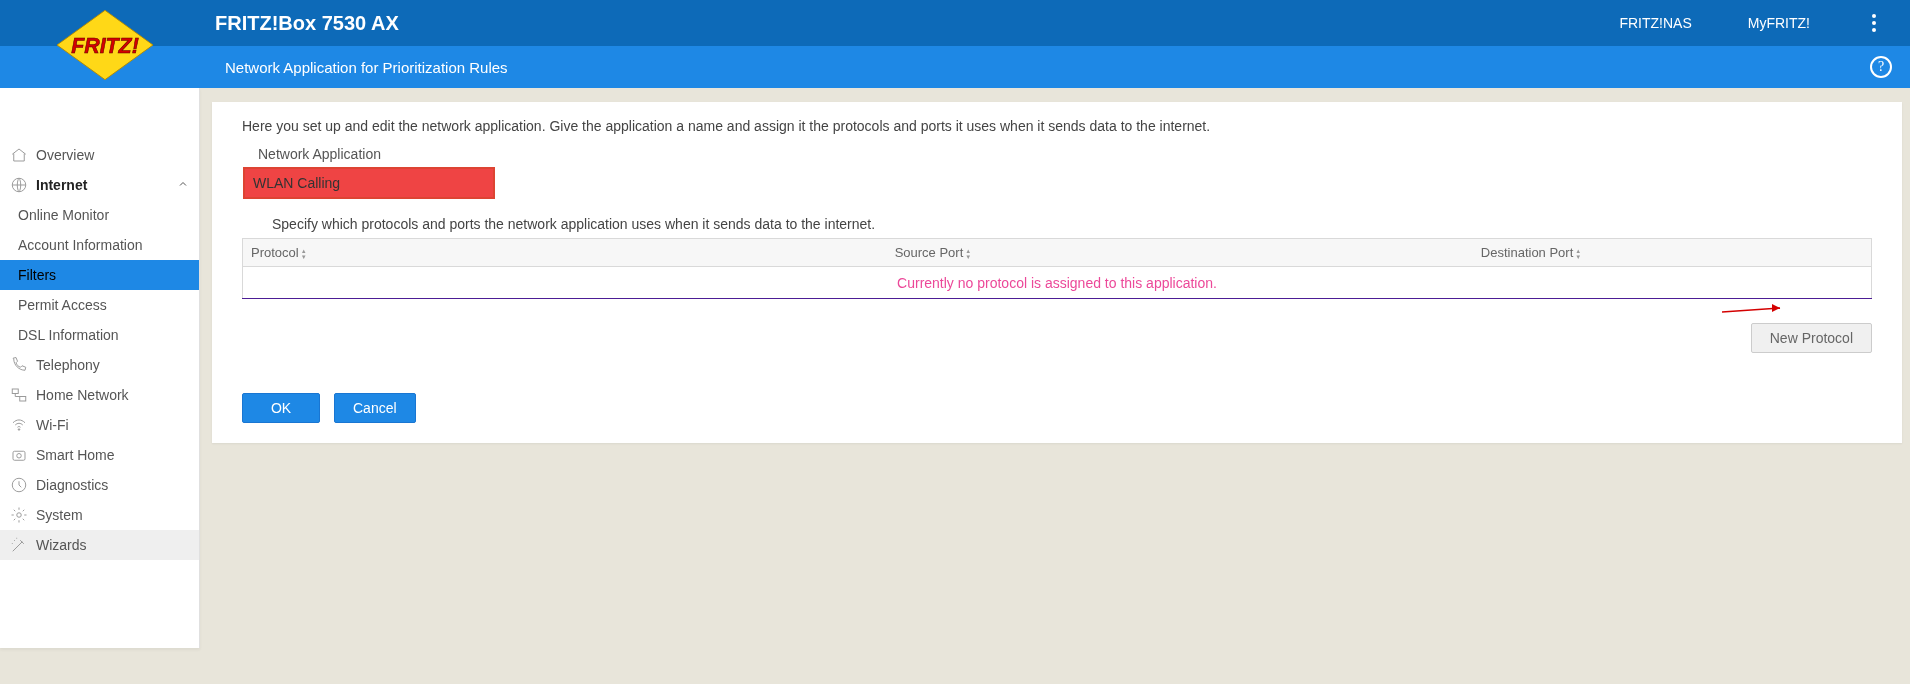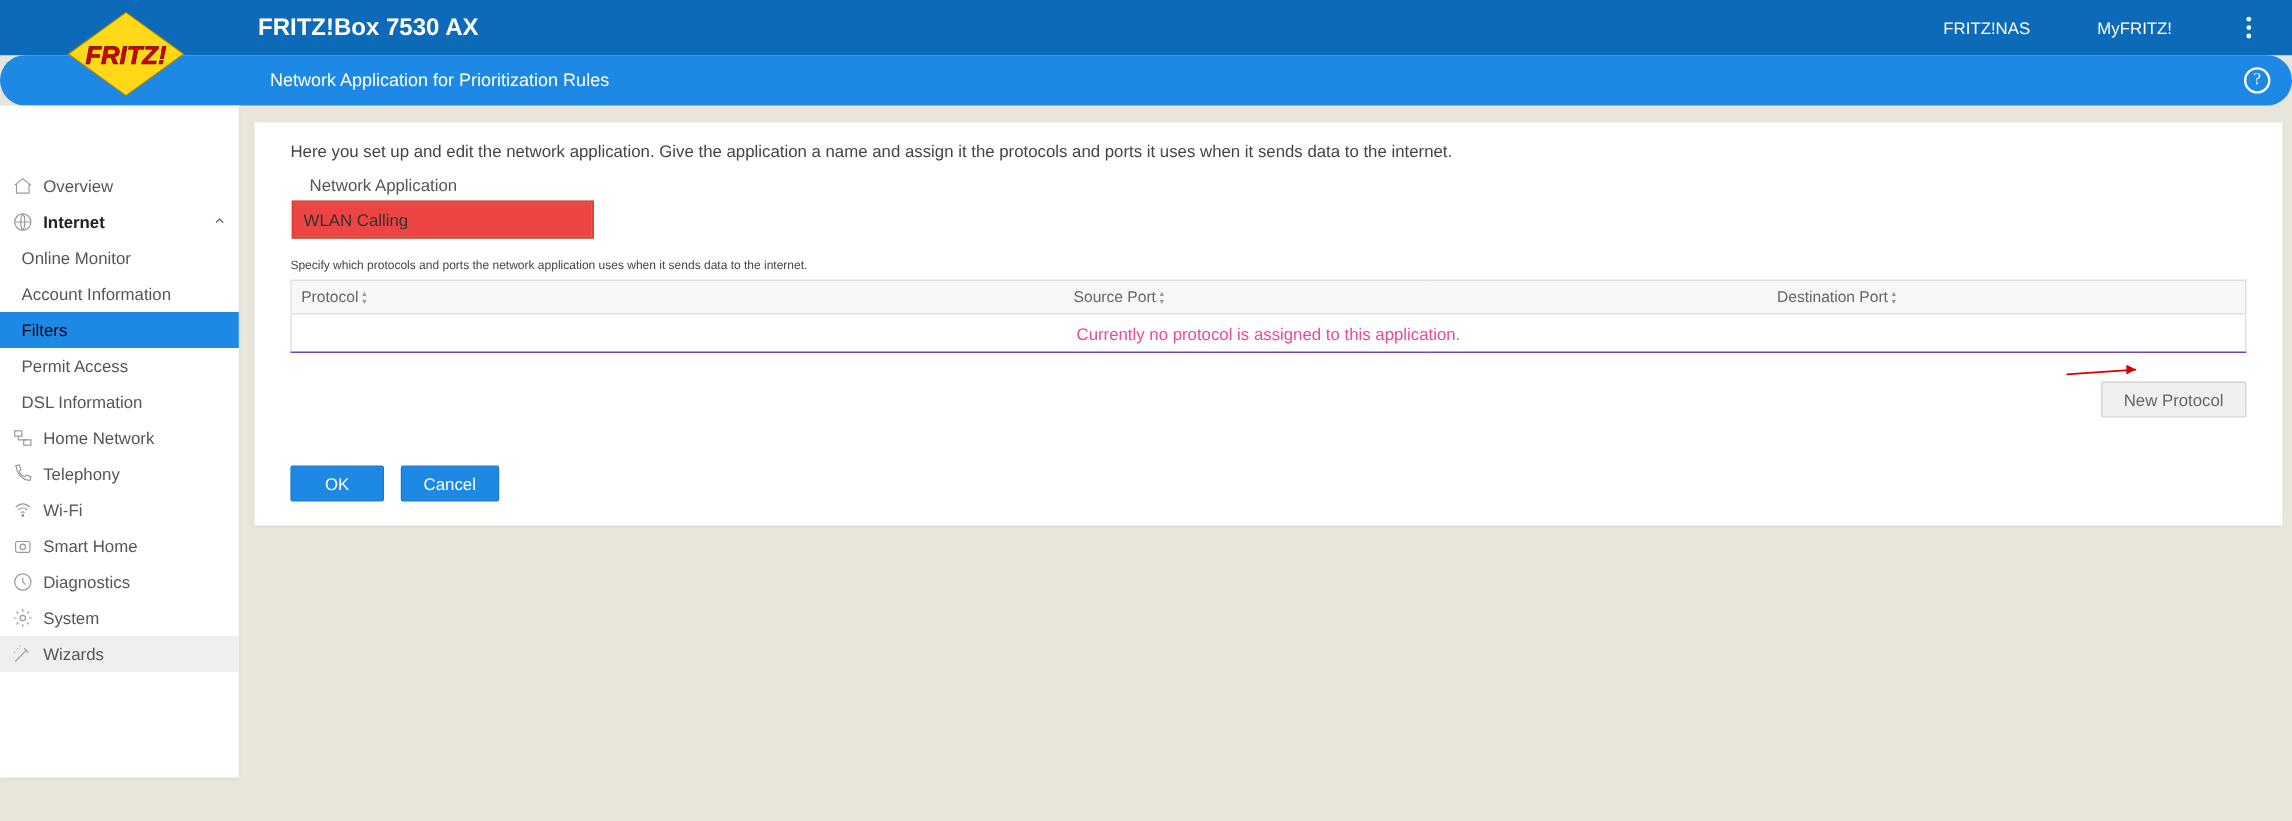--- a/index.html
+++ b/index.html
@@ -5,40 +5,40 @@
   * { box-sizing: border-box; margin: 0; padding: 0; }
   html, body { width: 100%; height: 100%; font-family: "Segoe UI", Arial, sans-serif; font-size: 14px; color: #333; background: #e8e5da; }
   .top-bar { background: #0d6ab8; height: 46px; display: flex; align-items: center; color: #fff; }
   .logo-wrap { width: 210px; display: flex; align-items: center; justify-content: center; height: 90px; position: absolute; left: 0; top: 0; z-index: 5; }
   .logo-wrap svg { width: 140px; height: 80px; }
   .product-title { margin-left: 215px; font-size: 20px; font-weight: 600; }
   .top-links { margin-left: auto; display: flex; align-items: center; gap: 56px; padding-right: 28px; font-size: 14px; }
   .top-links a { color: #fff; text-decoration: none; font-weight: 500; }
   .more-dots { display:flex; flex-direction:column; gap:3px; cursor:pointer; padding:6px; }
   .more-dots span { width:4px; height:4px; border-radius:50%; background:#fff; }
-  .sub-bar { background: #1e88e5; height: 42px; display: flex; align-items: center; color: #fff; padding-left: 225px; padding-right: 18px; font-size: 15px; border-radius: 21px; }
+  .sub-bar { background: #1e88e5; height: 42px; display: flex; align-items: center; color: #fff; padding-left: 225px; padding-right: 18px; font-size: 15px; }
   .sub-bar-title { font-weight: 400; }
   .help-icon { margin-left: auto; width: 22px; height: 22px; border: 2px solid #fff; border-radius: 50%; display: flex; align-items: center; justify-content: center; font-family: serif; font-size: 14px; cursor: pointer; }
   .layout { display: flex; }
   .sidebar { width: 200px; background: #fff; border-right: 1px solid #e0e0e0; margin-top: 0; padding-top: 52px; min-height: 560px; box-shadow: 0 2px 3px rgba(0,0,0,0.05); position:relative;}
   .nav-item { display: flex; align-items: center; height: 30px; padding: 0 10px 0 10px; cursor: pointer; color: #555; font-size: 14px; gap:8px; }
   .nav-item.active { font-weight: 600; color: #222; }
   .nav-sub { padding-left: 18px; height: 30px; display:flex; align-items:center; cursor:pointer; color:#555; font-size:14px;}
   .nav-sub.selected { background: #1e88e5; color: #000000; }
   .nav-icon { width:18px; height:18px; flex-shrink:0; display:flex; align-items:center; justify-content:center;}
   .nav-icon svg { width:18px; height:18px; stroke:#999; fill:none; stroke-width:1.3; }
   .chevron { margin-left:auto; }
   .chevron svg { width:12px; height:12px; stroke:#555; fill:none; stroke-width:2;}
   .wizards-nav { background:#efefef; }
   .content { flex:1; padding: 14px 8px 14px 12px; }
   .panel { background:#fff; padding: 16px 30px 20px 30px; box-shadow: 0 1px 2px rgba(0,0,0,0.06); }
   .intro { color:#444; font-size:14px; margin-bottom: 12px; }
   .field-label { color:#555; margin: 0 0 6px 16px; font-size:14px;}
   .app-input { width: 250px; height: 30px; padding: 0 8px; margin-left: 2px; background:#ef4444; border:1px solid #bbb; outline: 2px solid #d43; outline-offset:-1px; font-size:14px; color:#333;}
-  .note { color:#444; margin-top: 18px; font-size:10px;}
+  .note { color:#444; margin-top: 18px; font-size:14px;margin-left:30px;}
   .proto-table { width:100%; border:1px solid #d9d9d9; border-collapse:collapse; margin-top:6px; }
   .proto-table th { background:#f7f7f7; text-align:center; font-weight:400; color:#666; height:28px; border-bottom:1px solid #d9d9d9; font-size:13px; position:relative;}
   .proto-table th.first { text-align:left; padding-left:8px;}
   .sort-arrows { display:inline-block; vertical-align:middle; margin-left:2px;}
   .sort-arrows::before{content:"▲"; display:block; font-size:6px; color:#999; line-height:6px;}
   .sort-arrows::after{content:"▼"; display:block; font-size:6px; color:#999; line-height:6px;}
   .proto-table td.empty { text-align:center; color:#ec4899; height:32px; border-bottom:1px solid #4c1d95;}
   .btn-row { display:flex; justify-content:flex-end; margin-top:24px; }
   .btn-row2 { display:flex; gap:14px; margin-top:40px;}
   .btn { height: 30px; padding: 0 18px; border-radius:2px; font-size:14px; cursor:pointer; display:flex; align-items:center; }
@@ -96,34 +96,34 @@
           </svg></span>
     </div>
     <div class="nav-sub">Online Monitor</div>
     <div class="nav-sub">Account Information</div>
     <div class="nav-sub selected">Filters</div>
     <div class="nav-sub">Permit Access</div>
     <div class="nav-sub">DSL Information</div>
     <div class="nav-item">
       <span class="nav-icon">
           <svg viewBox="0 0 24 24">
+            <path d="M5 4c0 8 7 15 15 15l1-4-5-2-2 2c-3-1-5-3-6-6l2-2-2-5-4 1z"></path>
+          </svg>
+        </span>
+      <span>Telephony</span>
+    </div>
+    <div class="nav-item">
+      <span class="nav-icon">
+          <svg viewBox="0 0 24 24">
             <rect x="3" y="4" width="8" height="6"></rect>
             <rect x="13" y="14" width="8" height="6"></rect>
             <path d="M7 10v4h10"></path>
           </svg>
         </span>
       <span>Home Network</span>
-    </div>
-    <div class="nav-item">
-      <span class="nav-icon">
-          <svg viewBox="0 0 24 24">
-            <path d="M5 4c0 8 7 15 15 15l1-4-5-2-2 2c-3-1-5-3-6-6l2-2-2-5-4 1z"></path>
-          </svg>
-        </span>
-      <span>Telephony</span>
     </div>
     <div class="nav-item">
       <span class="nav-icon">
           <svg viewBox="0 0 24 24">
             <path d="M4 9c5-5 11-5 16 0 M7 12c3-3 7-3 10 0 M10 15c1.2-1.2 2.8-1.2 4 0"></path>
             <circle cx="12" cy="18" r="1" fill="#999"></circle>
           </svg>
         </span>
       <span>Wi-Fi</span>
     </div>

